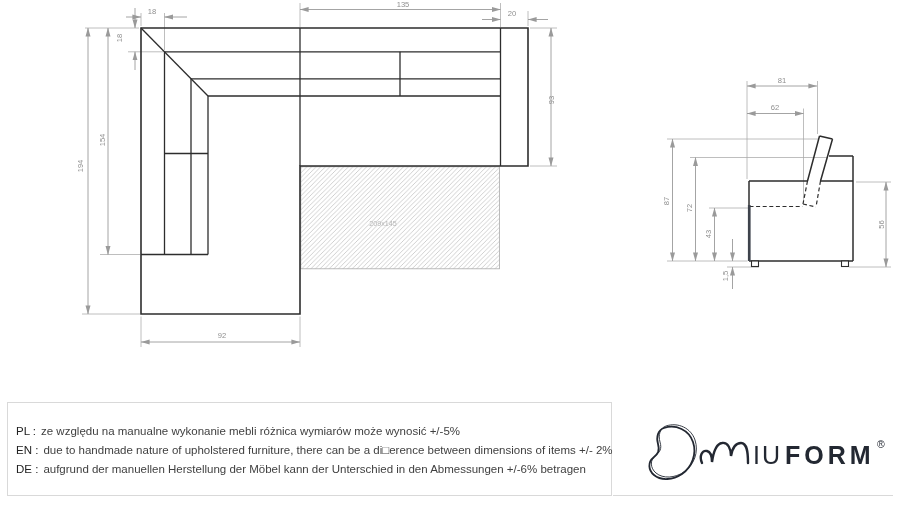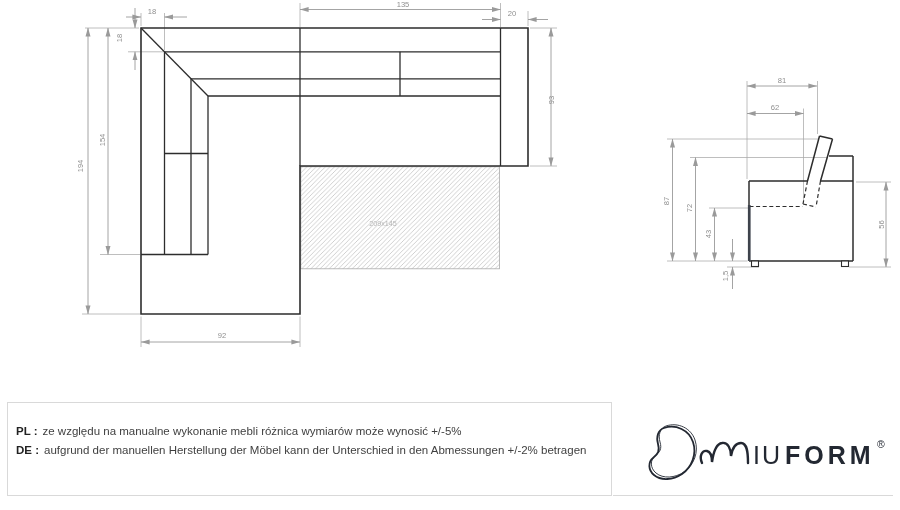--- a/index.html
+++ b/index.html
@@ -6,21 +6,21 @@
   body{width:900px;height:510px;position:relative;overflow:hidden;
        font-family:"Liberation Sans", sans-serif;}
   svg{position:absolute;left:0;top:0;}
   #drawing{left:0;top:0;}
   .dimlabel{font-family:"Liberation Sans",sans-serif;font-size:7.6px;fill:#8f8f8f;}
   .hatchlabel{font-family:"Liberation Sans",sans-serif;font-size:7.2px;fill:#b5b5b5;}
   .notes-box{position:absolute;left:7px;top:402px;width:605px;height:94px;
      border:1px solid #d9d9d9;box-sizing:border-box;padding:19px 0 0 8px;
      font-size:11.5px;line-height:19px;color:#3f3f3f;}
   .note-line{white-space:nowrap;}
-  .note-lang{font-weight:bold;color:#222;margin-right:5px;}
+  .note-lang{font-weight:normal;color:#222;margin-right:5px;}
   .bottom-rule{position:absolute;left:613px;top:495px;width:280px;height:0;
      border-top:1px solid #d9d9d9;}
   #logo{left:640px;top:418px;}
   .logo-light{font-family:"Liberation Sans",sans-serif;font-size:25px;font-weight:400;
      letter-spacing:2px;fill:#232832;}
   .logo-bold{font-family:"Liberation Sans",sans-serif;font-size:25px;font-weight:700;
      letter-spacing:4px;fill:#232832;}
   .logo-reg{font-family:"Liberation Sans",sans-serif;font-size:10.5px;font-weight:400;fill:#232832;}
 </style>
 </head>
@@ -146,21 +146,24 @@
     <text class="dimlabel" x="727.5" y="276" text-anchor="middle" transform="rotate(-90 727.5 276)">1,5</text>
     <text class="dimlabel" x="883.5" y="224.5" text-anchor="middle" transform="rotate(-90 883.5 224.5)">56</text>
   </g>
 </svg>
 
 <div class="notes-box">
   <div class="note-line">
     <span class="note-lang">PL :</span><span>ze względu na manualne wykonanie mebli różnica wymiarów może wynosić +/-5%</span>
   </div>
   <div class="note-line">
-    <span class="note-lang">DE :</span><span>aufgrund der manuellen Herstellung der Möbel kann der Unterschied in den Abmessungen +/-2% betragen</span>
+    <span class="note-lang">EN :</span><span>due to handmade nature of upholstered furniture, there can be a di□erence between dimensions of items +/- 2%</span>
+  </div>
+  <div class="note-line">
+    <span class="note-lang">DE :</span><span>aufgrund der manuellen Herstellung der Möbel kann der Unterschied in den Abmessungen +/-6% betragen</span>
   </div>
 </div>
 
 <div class="bottom-rule"></div>
 
 <svg id="logo" width="256" height="72" viewBox="0 0 256 72" xmlns="http://www.w3.org/2000/svg">
   <g stroke="#232832" fill="none">
     <path stroke-width="1.8" d="M 24,10 C 36,6 49,12 53,24 C 57,36 52,49 42,56 C 33,62 21,63 14,57 C 8,52 8,44 13,40 C 18,36 20,33 18,26 C 16,19 18,12 24,10 Z"></path>
     <path stroke-width="0.9" transform="translate(2,-2)" d="M 24,10 C 36,6 49,12 53,24 C 57,36 52,49 42,56 C 33,62 21,63 14,57 C 8,52 8,44 13,40 C 18,36 20,33 18,26 C 16,19 18,12 24,10 Z"></path>
   </g>

